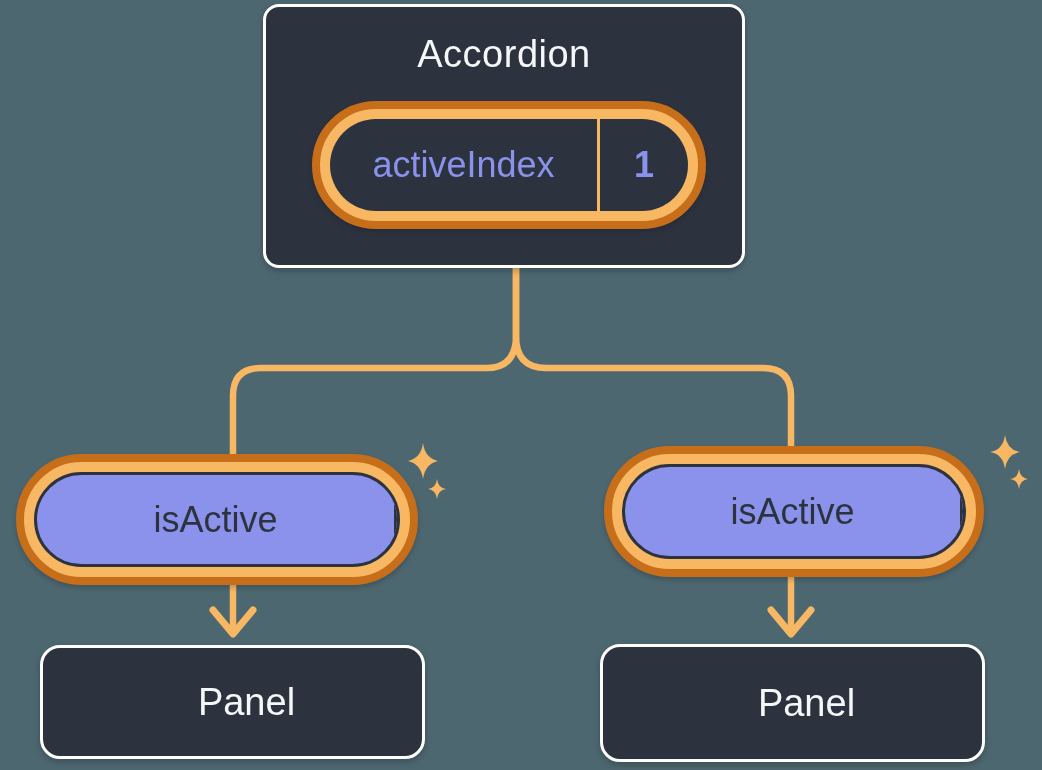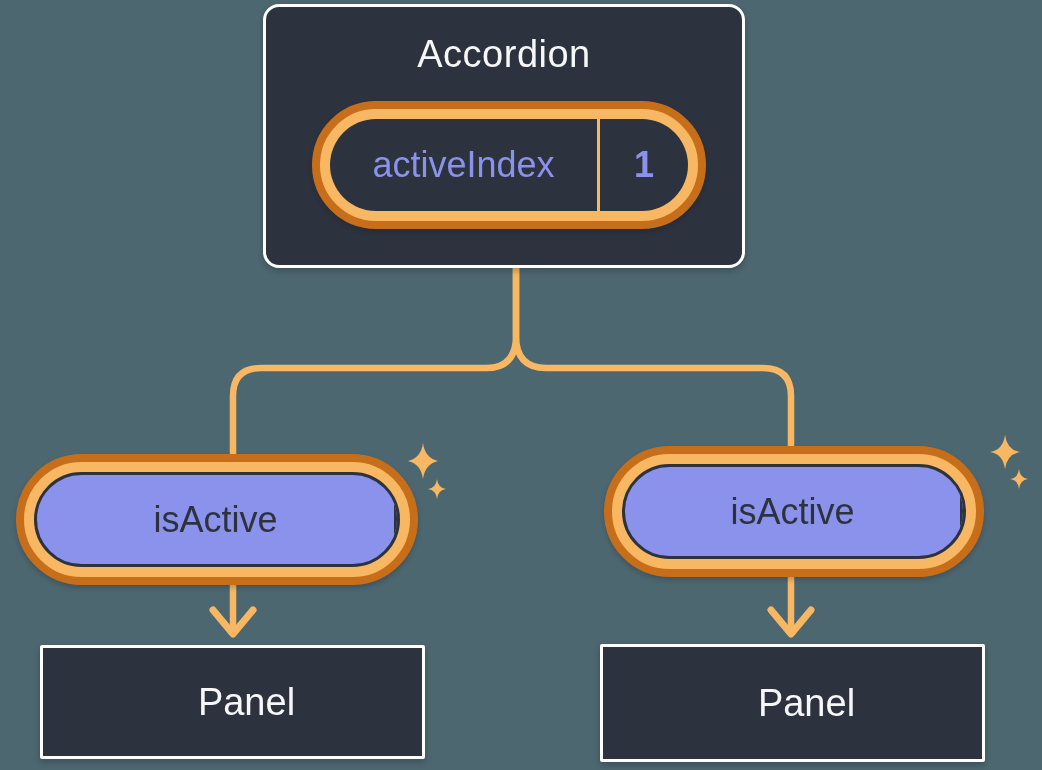--- a/index.html
+++ b/index.html
@@ -26,21 +26,21 @@
     border:3px solid var(--node-border);
     box-shadow:0 3px 6px rgba(15,20,30,.28);
   }
   .root-node{left:263px;top:4px;width:482px;height:264px;border-radius:16px;}
   .root-title{
     margin-top:26px;text-align:center;
     font-size:38px;color:var(--text-light);letter-spacing:.5px;
   }
   .panel-node{
     display:flex;align-items:center;justify-content:center;
-    border-radius:2px;font-size:38px;color:var(--text-light);padding-left:28px;
+    border-radius:20px;font-size:38px;color:var(--text-light);padding-left:28px;
   }
   .panel-left{left:40px;top:645px;width:385px;height:114px;}
   .panel-right{left:600px;top:644px;width:385px;height:118px;}
   .pill{
     position:absolute;box-sizing:border-box;z-index:3;
     border:8px solid var(--accent-orange-dark);
     background:var(--accent-orange-light);
     border-radius:999px;padding:10px;
     box-shadow:0 3px 5px rgba(15,20,30,.22);
   }

